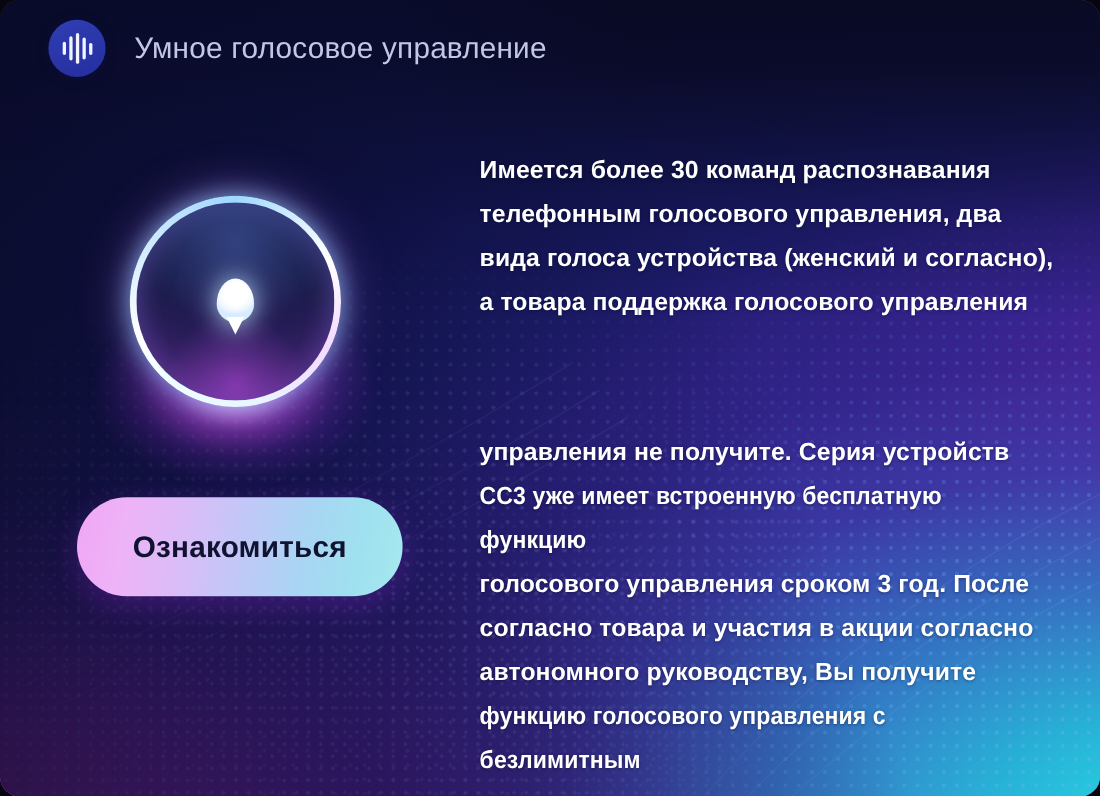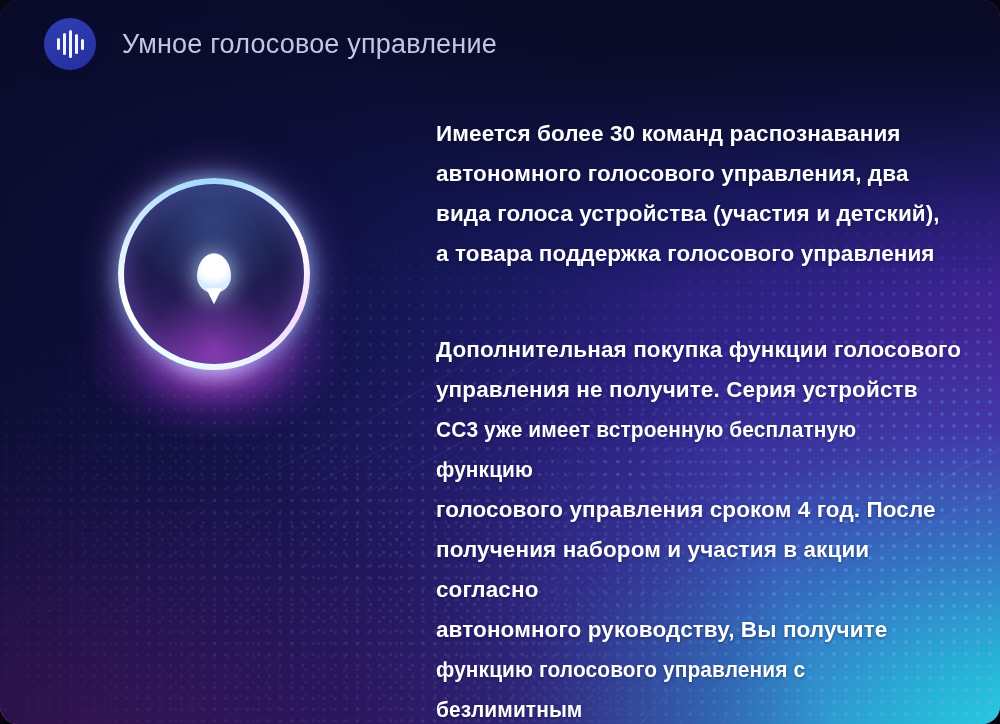--- a/index.html
+++ b/index.html
@@ -180,20 +180,21 @@
 
   
   .copy{
     position:absolute; left:436px; top:114px; width:528px;
     z-index:5; color:#ffffff;
   }
   .para{
     font-size:22.5px; line-height:40px; font-weight:600;
     letter-spacing:0.1px; color:#ffffff;
     text-shadow:0 1px 3px rgba(5,10,40,0.45);
+    margin-top:21px;
   }
   .para + .para{ margin-top:56px; }
   .para .tight{ display:inline-block; transform:scaleX(0.93); transform-origin:left center; }
 </style>
 </head>
 <body>
 
 <div class="card">
 
   <div class="bg-base"></div>
@@ -229,33 +230,34 @@
   </div>
 
   <div class="orb-wrap">
     <div class="orb-glow-bottom"></div>
     <div class="orb-ring"></div>
     <div class="orb-body">
       <div class="orb-pin"></div>
     </div>
   </div>
 
+  <button class="cta">Ознакомиться</button>
 
   <div class="copy">
     <div class="para">
       <span>Имеется более 30 команд распознавания</span><br>
-      <span>автономного голосового управления, два</span><br>
-      <span>вида голоса устройства (участия и детский),</span><br>
+      <span>телефонным голосового управления, два</span><br>
+      <span>вида голоса устройства (женский и согласно),</span><br>
       <span>а товара поддержка голосового управления</span><br>
     </div>
     <div class="para">
-      <span>Дополнительная покупка функции голосового</span><br>
+      <br>
       <span>управления не получите. Серия устройств</span><br>
       <span class="tight">CC3 уже имеет встроенную бесплатную функцию</span><br>
-      <span>голосового управления сроком 4 год. После</span><br>
-      <span>получения набором и участия в акции согласно</span><br>
+      <span>голосового управления сроком 3 год. После</span><br>
+      <span>согласно товара и участия в акции согласно</span><br>
       <span>автономного руководству, Вы получите</span><br>
       <span class="tight">функцию голосового управления с безлимитным</span><br>
       
     </div>
   </div>
 
 </div>
 
 </body></html>

